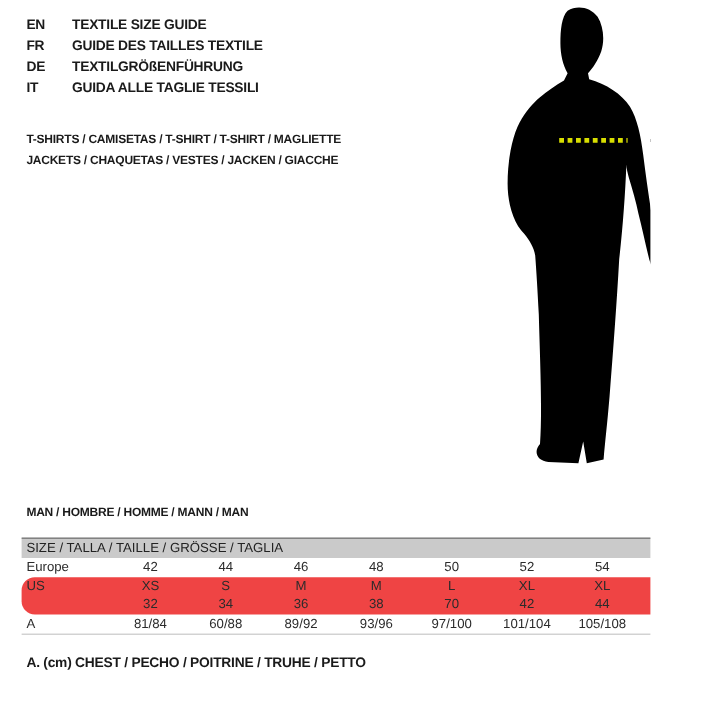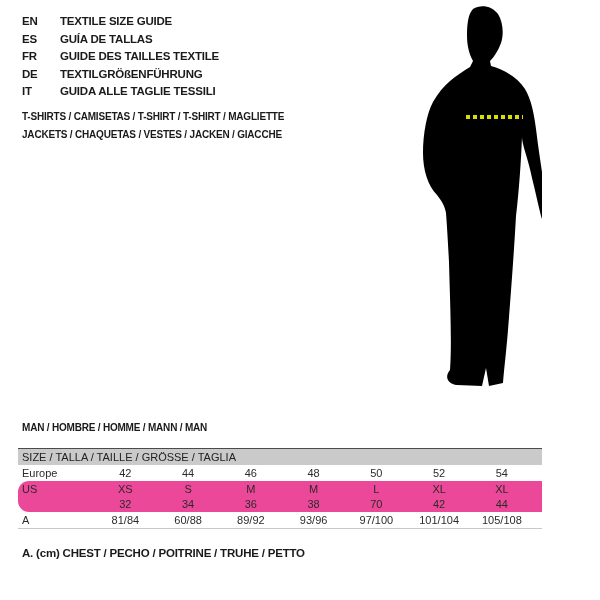--- a/index.html
+++ b/index.html
@@ -28,40 +28,36 @@
   .section-title{position:absolute;left:22px;top:422px;
     font-size:10px;font-weight:bold;letter-spacing:-0.2px;}
   
   .size-table{position:absolute;left:18px;top:448px;width:578px;
     border-top:1px solid #4b4b4b;border-bottom:1px solid #c8c8c8;
     font-size:11px;color:#2b2b2b;}
   .thead{background:#cacaca;height:16px;line-height:16px;
     padding-left:4px;color:#222;}
   .trow{display:flex;height:16px;line-height:16px;}
   .trow.short{height:15px;line-height:15px;}
-  .trow-group.gray{background:#ec4899;border-radius:11px;}
+  .trow-group.gray{background:#ef4444;border-radius:11px;}
   .lbl{flex:0 0 72px;width:72px;padding-left:4px;}
   .c{flex:1;text-align:center;}
   
   .footnote{position:absolute;left:22px;top:547px;
     font-size:11.5px;font-weight:bold;letter-spacing:-0.2px;}
 </style>
 </head>
 <body>
 
 <div class="page">
 
   <div class="lang-block">
     <div class="lang-row">
       <span class="lang-code">EN</span>
       <span class="lang-text">TEXTILE SIZE GUIDE</span>
-    </div>
-    <div class="lang-row">
-      <span class="lang-code">ES</span>
-      <span class="lang-text">GUÍA DE TALLAS</span>
     </div>
     <div class="lang-row">
       <span class="lang-code">FR</span>
       <span class="lang-text">GUIDE DES TAILLES TEXTILE</span>
     </div>
     <div class="lang-row">
       <span class="lang-code">DE</span>
       <span class="lang-text">TEXTILGRÖßENFÜHRUNG</span>
     </div>
     <div class="lang-row">

